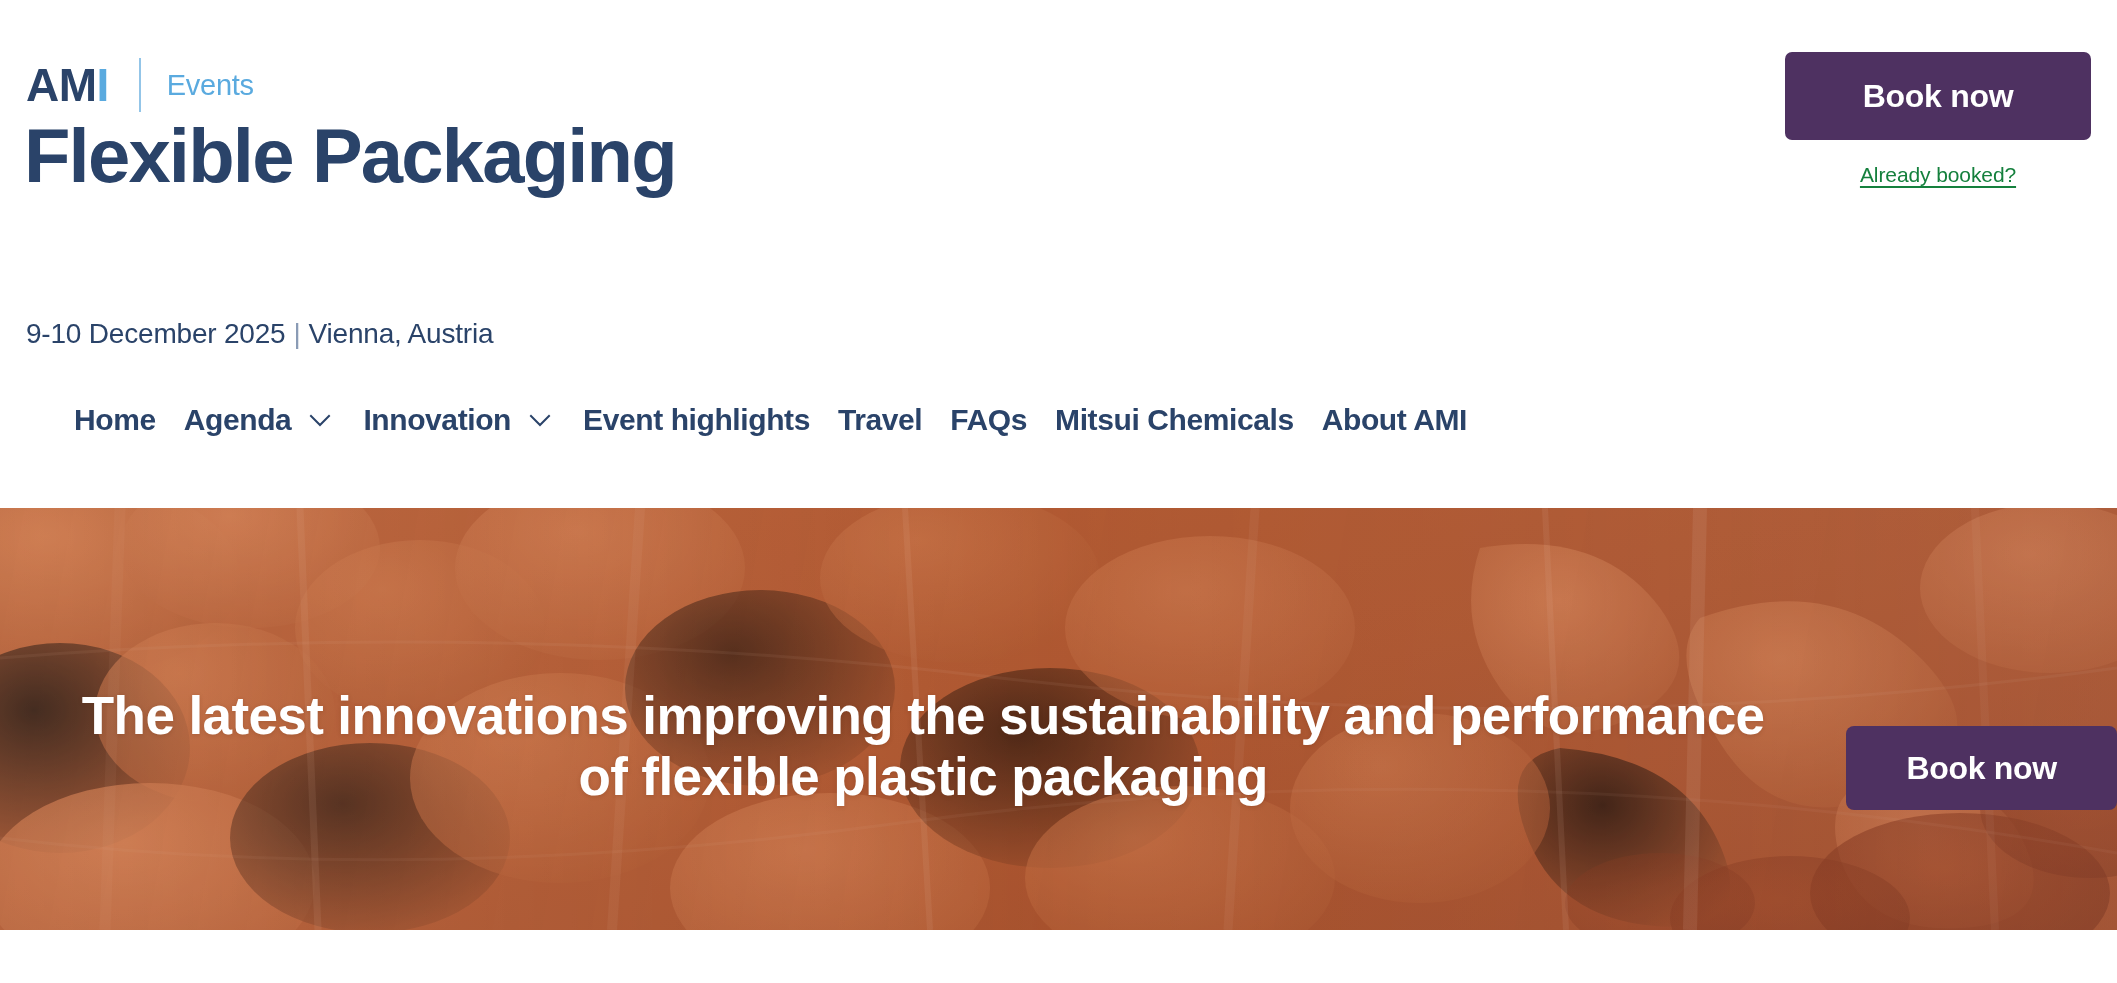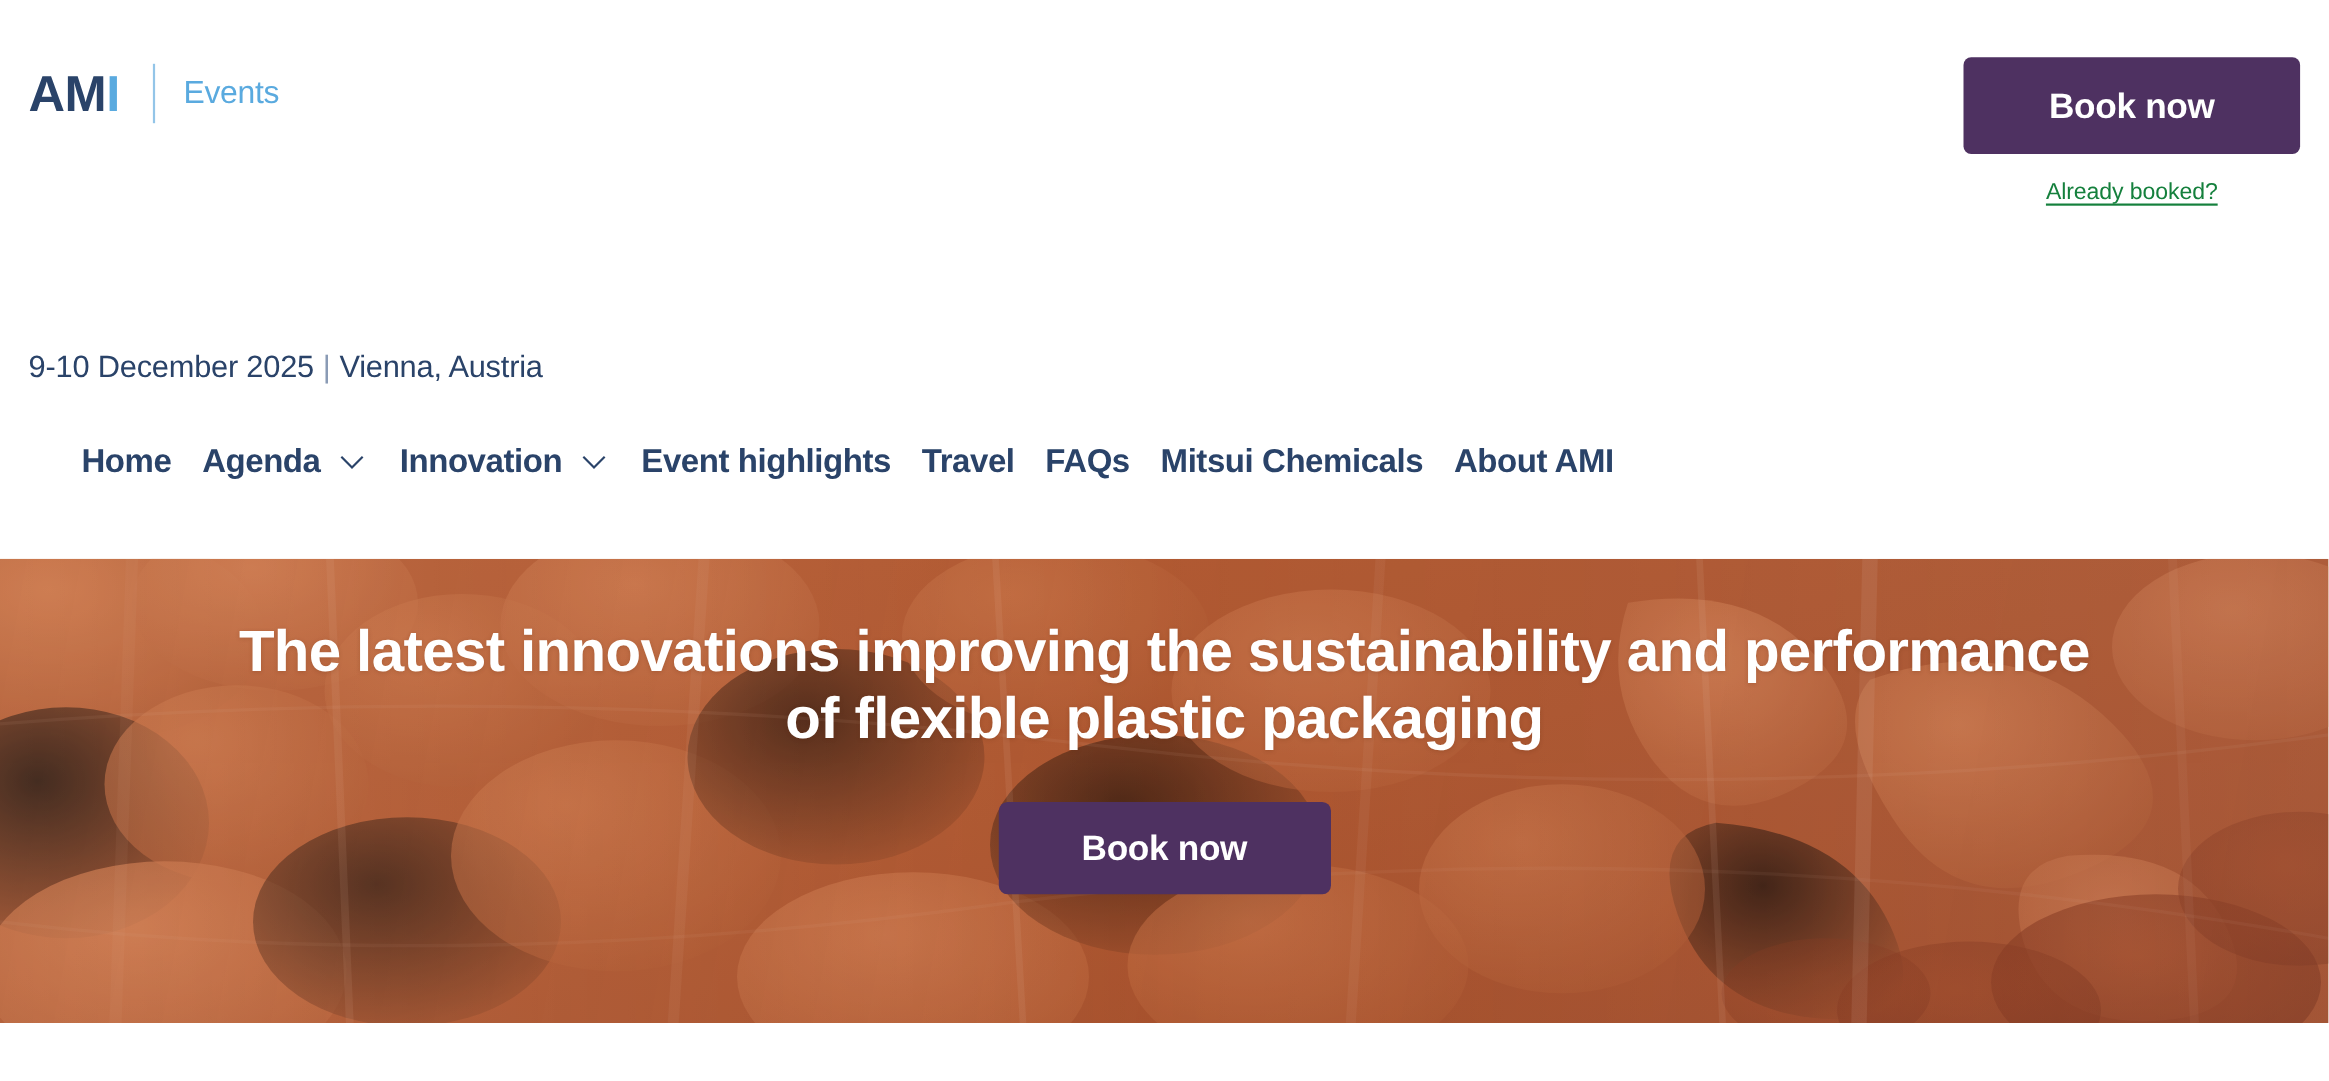--- a/index.html
+++ b/index.html
@@ -187,21 +187,21 @@
                 rgba(204,122,74,0.58) 0%,
                 rgba(198,112,66,0.50) 45%,
                 rgba(186,100,62,0.52) 100%);
     mix-blend-mode: multiply;
   }
 
   .hero-content {
     position: absolute;
     inset: 0;
     display: flex;
-    flex-direction: column;
+    flex-direction: row;
     align-items: center;
     justify-content: flex-start;
     padding-top: 54px;
   }
   .hero-headline {
     width: 2060px;
     text-align: center;
     color: #ffffff;
     font-size: 53px;
     font-weight: 700;
@@ -247,20 +247,21 @@
 
   <header class="header">
 
     <div class="logo-row">
       <div class="logo-ami"><span class="am">AM</span><span class="i">I</span></div>
       <div class="logo-divider"></div>
       <div class="logo-events">Events</div>
     </div>
 
     <h1 class="event-title">
+      <span class="t-line">Flexible Packaging</span>
     </h1>
 
     <div class="event-meta">
       <span>9-10 December 2025</span><span class="sep">|</span><span>Vienna, Austria</span>
     </div>
 
     <div class="header-cta">
       <a class="btn-book">Book now</a>
       <a class="link-already">Already booked?</a>
     </div>

